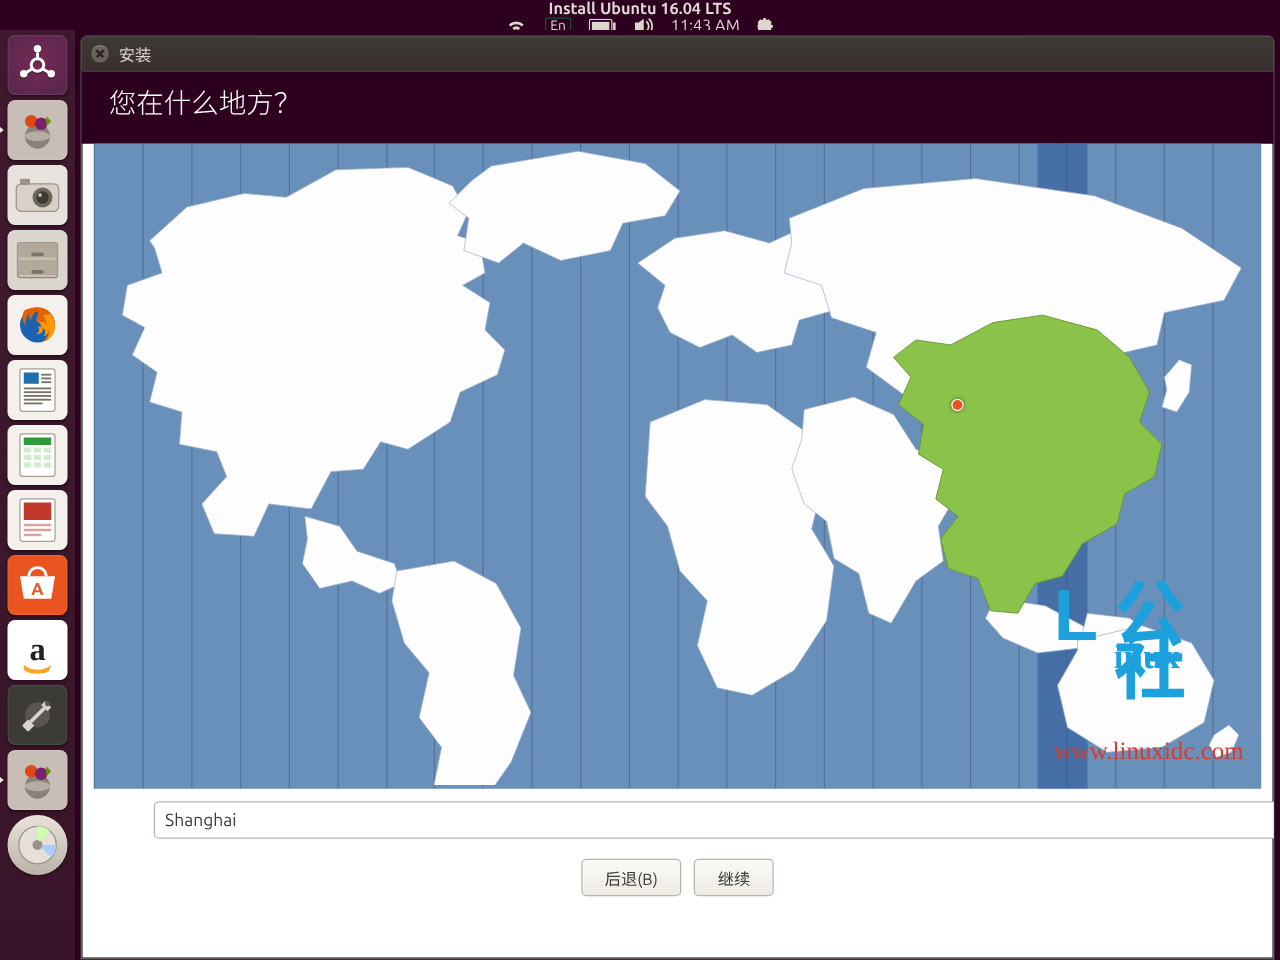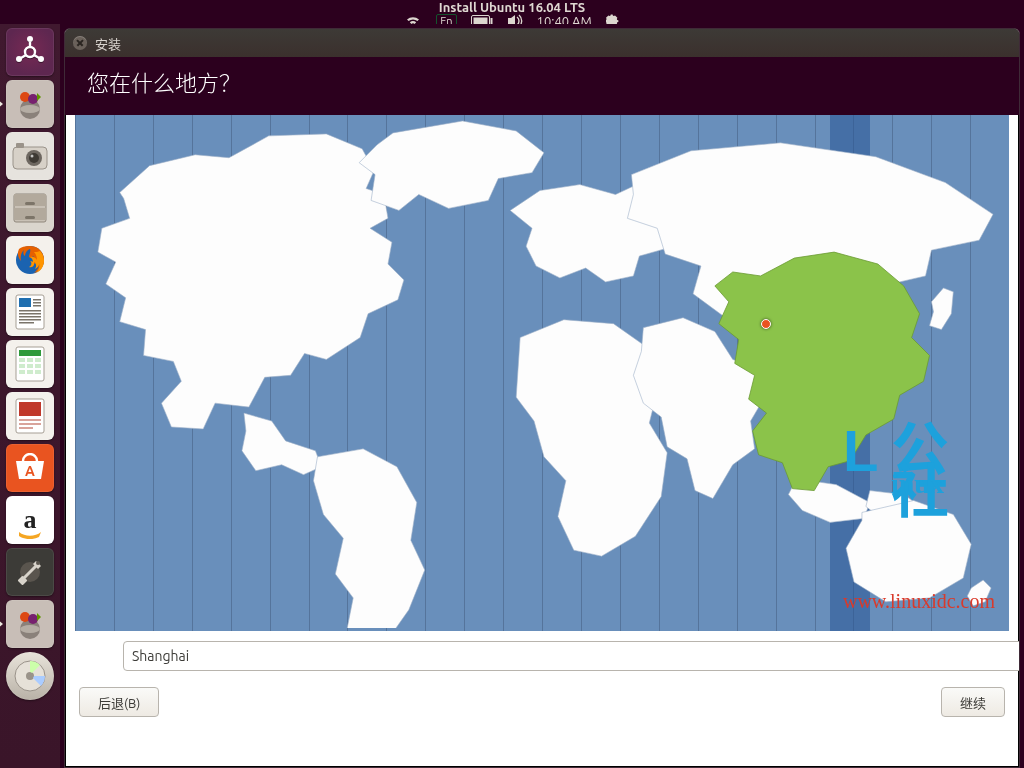--- a/index.html
+++ b/index.html
@@ -39,24 +39,24 @@
   .map { position:relative; margin:0 10px; height:516px; background:#698fbb; overflow:hidden; }
   .map svg.world { position:absolute; inset:0; }
   .tzgrid { position:absolute; inset:0; display:flex; }
   .tzgrid div { flex:1; border-left:1px solid rgba(70,95,130,.55); }
   .tzstrip { position:absolute; top:0; bottom:0; background:rgba(40,85,150,.55); }
   .pin { position:absolute; width:10px; height:10px; border-radius:50%; background:#e95420; border:1.5px solid #fff; box-shadow:0 0 3px rgba(0,0,0,.6); transform:translate(-50%,-50%);}  
   .watermark { position:absolute; right:14px; bottom:18px; text-align:left; pointer-events:none; }
   .watermark .l { font-size:58px; font-weight:bold; color:#1da1dc; line-height:.72; position:relative; display:inline-block; font-family:Arial,sans-serif;}
   .watermark .cj { position:absolute; left:48px; top:-2px; font-size:58px; color:#1da1dc; font-weight:bold; letter-spacing:2px;}
   .watermark .inux { position:absolute; left:48px; top:44px; font-size:28px; color:#1da1dc; font-family:Georgia,serif; }
-  .watermark .url { color:#d93a2b; font-size:20px; font-family:Georgia,serif; margin-top:116px; display:block;}
+  .watermark .url { color:#d93a2b; font-size:20px; font-family:Georgia,serif; margin-top:74px; display:block;}
   .footer { padding:10px 14px 0; }
   .tzinput { width:100%; height:30px; border:1px solid #b8b4ad; border-radius:4px; padding:0 8px; font-size:14px; color:#3c3b37; background:#fff;margin-left:44px; }
-  .buttons { display:flex; justify-content:space-between; gap:10px; padding:16px 14px 8px; }
+  .buttons { display:flex; justify-content:center; gap:10px; padding:16px 14px 8px; }
   .btn { height:30px; padding:0 18px; border:1px solid #b8b4ad; border-radius:4px; background:linear-gradient(#fafaf8,#eeeae3); font-size:13px; color:#3c3b37; cursor:pointer; }
 </style>
 </head>
 <body>
 
 <div class="topbar">
   <span class="title">Install Ubuntu 16.04 LTS</span>
   <div class="ind">
     <span>
       <svg width="18" height="14" viewBox="0 0 18 14">
@@ -70,21 +70,21 @@
           <rect x="19.5" y="3" width="2" height="6" fill="#dcd6cf"></rect>
           <rect x="2.5" y="2.5" width="14" height="7" fill="#dcd6cf"></rect>
         </svg>
     </span>
     <span>
       <svg width="16" height="14" viewBox="0 0 16 14">
           <path d="M1 4h3l4-3v12l-4-3H1z" fill="#dcd6cf"></path>
           <path d="M10 3a5 5 0 010 8M12 1a8 8 0 010 12" fill="none" stroke="#dcd6cf" stroke-width="1.4"></path>
         </svg>
     </span>
-    <span style="font-size:13px;">10:40 AM</span>
+    <span style="font-size:13px;">11:43 AM</span>
     <span>
       <svg width="14" height="14" viewBox="0 0 14 14">
           <path fill="#dcd6cf" d="M7 9a2 2 0 100-4 2 2 0 000 4zm6-2l-1.2-.2a5 5 0 00-.4-1L12 4.5 9.5 2l-1.3.6a5 5 0 00-1-.4L7 1 5 1l-.2 1.2a5 5 0 00-1 .4L2.5 2 0 4.5l.6 1.3a5 5 0 00-.4 1L-1 7l0 2 1.2.2a5 5 0 00.4 1L0 11.5 2.5 14l1.3-.6a5 5 0 001 .4L5 15h2l.2-1.2a5 5 0 001-.4l1.3.6L12 11.5l-.6-1.3a5 5 0 00.4-1L13 9z" transform="translate(0 -0.5) scale(0.95)"></path>
         </svg>
     </span>
   </div>
 </div>
 
 <div class="launcher">
   <div class="licon dash">

